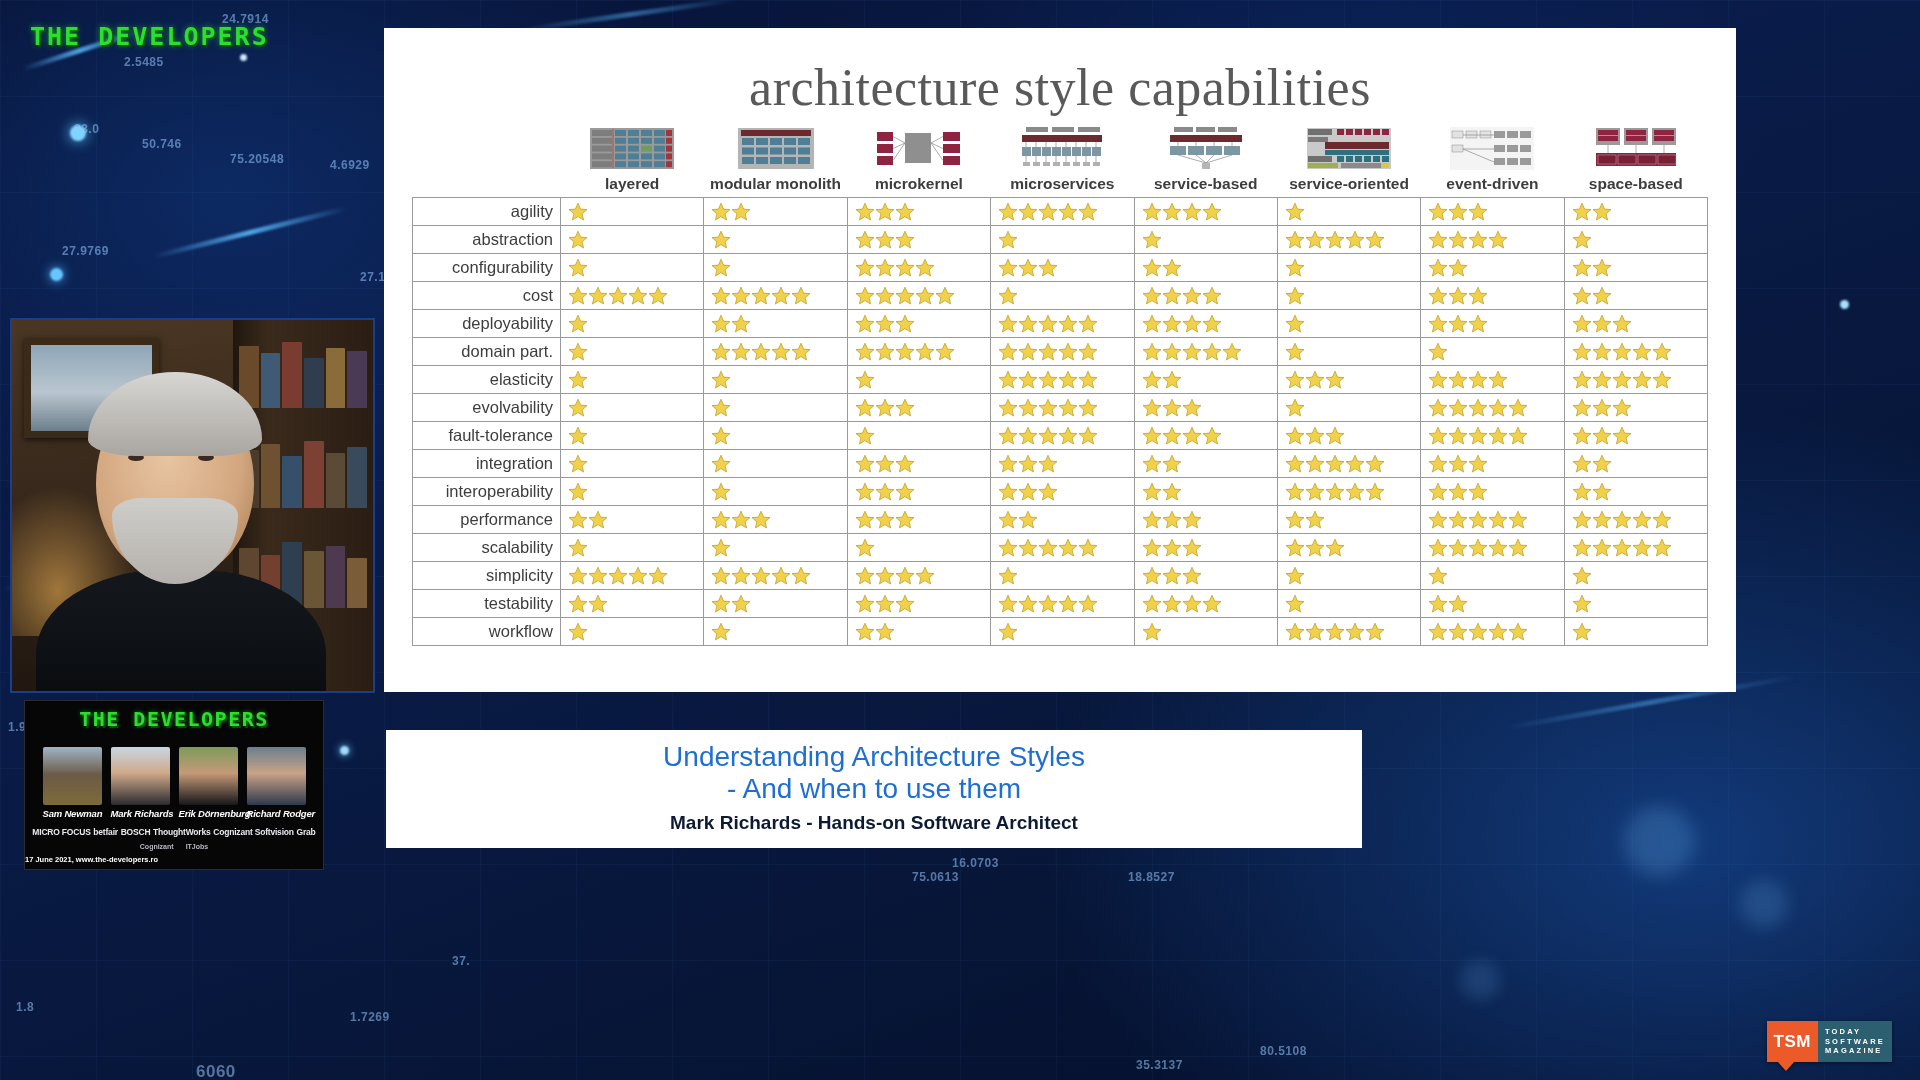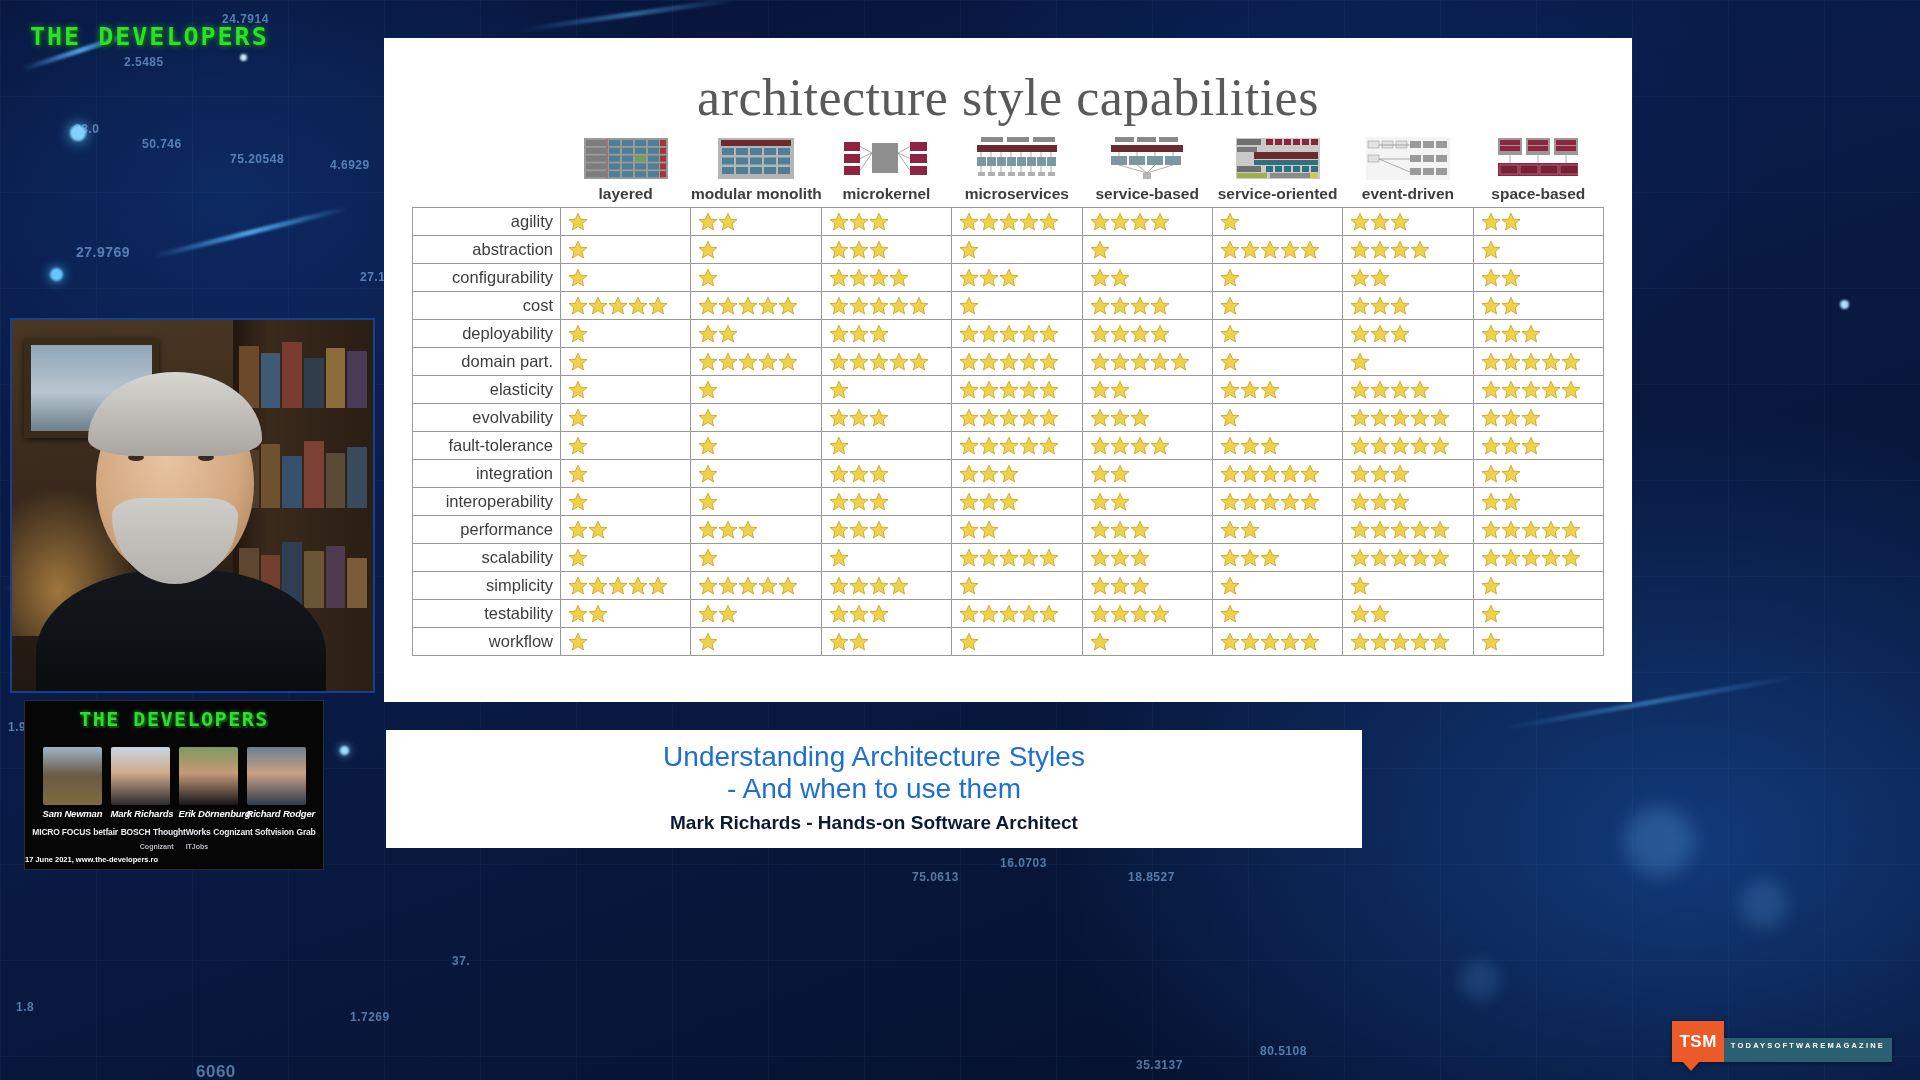--- a/index.html
+++ b/index.html
@@ -124,21 +124,21 @@
   #sponsors .logo { color:#e9e9ee; font-size:8.5px; font-weight:700; letter-spacing:-.2px; white-space:nowrap; }
   #sponsors .logos2 { display:flex; justify-content:center; gap:12px; margin-top:6px; }
   #sponsors .logo2 { color:#b9b9c2; font-size:7px; font-weight:700; white-space:nowrap; }
   #sponsors .spfoot {
     margin-top:5px; text-align:left; color:#ffffff;
     font-size:7.5px; font-weight:700; white-space:nowrap;
   }
 
   
   #slide {
-    position:absolute; left:384px; top:38px; width:1248px; height:664px;
+    position:absolute; left:384px; top:28px; width:1352px; height:664px;
     background:#ffffff;
   }
   #slide-title {
     text-align:center;
     font-family:"Liberation Serif", serif;
     font-size:52px; color:#595959; font-weight:400;
     padding-top:30px; letter-spacing:.5px;
   }
 
   
@@ -190,22 +190,22 @@
     display:flex; align-items:center; padding:0 7px; position:relative;
     letter-spacing:.5px;
   }
   #tsm .tsm-orange::after {
     content:""; position:absolute; left:10px; bottom:-9px;
     border-left:9px solid transparent; border-right:9px solid transparent;
     border-top:10px solid #eb5a28;
   }
   #tsm .tsm-teal {
     background:#2c5f70; color:#fff; padding:3px 7px 3px 7px;
-    display:flex; flex-direction:row; justify-content:center;
-    font-size:7.5px; font-weight:700; letter-spacing:2.2px; line-height:9.5px;margin-top:17px;
+    display:flex; flex-direction:column; justify-content:center;
+    font-size:7.5px; font-weight:700; letter-spacing:2.2px; line-height:9.5px;
   }
 </style>
 </head>
 <body>
 
 <div id="stage">
 
   <div class="streak" style="left:20px;  top:48px;  width:120px; transform:rotate(-18deg);"></div>
   <div class="streak" style="left:150px; top:230px; width:200px; transform:rotate(-14deg);"></div>
   <div class="streak" style="left:0px;   top:560px; width:260px; transform:rotate(-12deg);"></div>
@@ -220,25 +220,25 @@
   <div class="bokeh" style="left:1740px;top:880px; width:48px;height:48px;background:rgba(120,195,255,.18);filter:blur(8px);"></div>
   <div class="bokeh" style="left:1460px;top:960px; width:40px;height:40px;background:rgba(120,195,255,.15);filter:blur(7px);"></div>
   <div class="bokeh" style="left:1840px;top:300px; width:9px;height:9px;background:#a8e0ff;"></div>
 
   <div class="bgnum" style="left:222px; top:12px;">24.7914</div>
   <div class="bgnum" style="left:124px; top:55px;">2.5485</div>
   <div class="bgnum" style="left:74px;  top:122px;">83.0</div>
   <div class="bgnum" style="left:142px; top:137px;">50.746</div>
   <div class="bgnum" style="left:230px; top:152px;">75.20548</div>
   <div class="bgnum" style="left:330px; top:158px;">4.6929</div>
-  <div class="bgnum" style="left:76px;  top:244px; font-size:14px;">27.9769</div>
+  <div class="bgnum" style="left:62px;  top:244px; font-size:12px;">27.9769</div>
   <div class="bgnum" style="left:360px; top:270px;">27.1</div>
   <div class="bgnum" style="left:8px;   top:720px;">1.9</div>
   <div class="bgnum" style="left:912px; top:870px;">75.0613</div>
-  <div class="bgnum" style="left:1000px; top:856px;">16.0703</div>
+  <div class="bgnum" style="left:952px; top:856px;">16.0703</div>
   <div class="bgnum" style="left:1128px;top:870px;">18.8527</div>
   <div class="bgnum" style="left:452px; top:954px;">37.</div>
   <div class="bgnum" style="left:350px; top:1010px;">1.7269</div>
   <div class="bgnum" style="left:16px;  top:1000px;">1.8</div>
   <div class="bgnum" style="left:1136px;top:1058px;">35.3137</div>
   <div class="bgnum" style="left:1260px;top:1044px;">80.5108</div>
   <div class="bgnum" style="left:196px; top:1062px; font-size:17px; color:rgba(160,210,255,.5);">6060</div>
 
   <div id="wm-top">THE DEVELOPERS</div>
 

